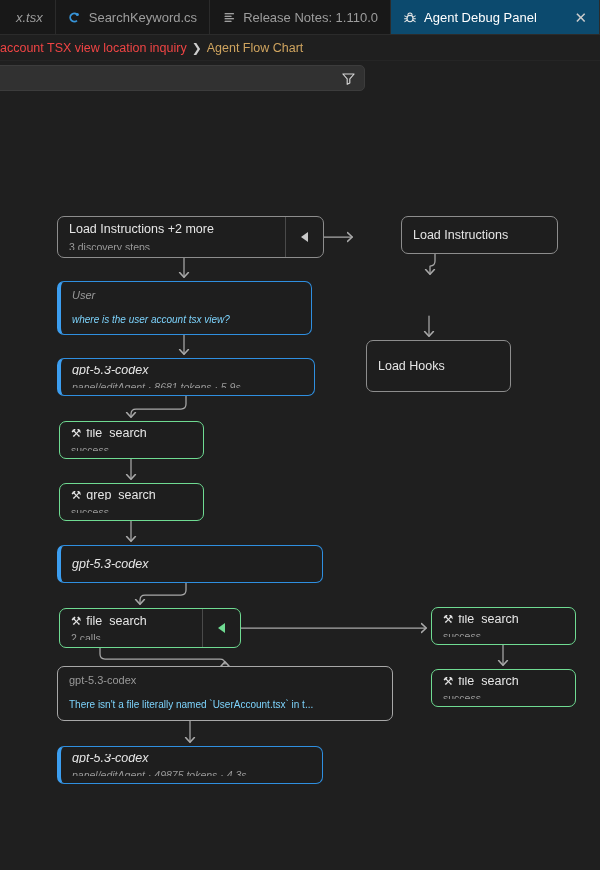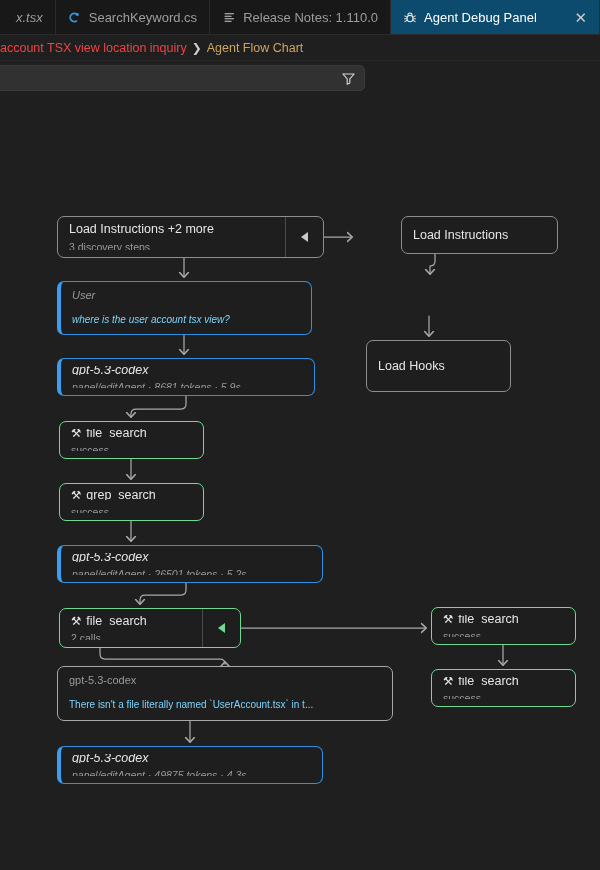--- a/index.html
+++ b/index.html
@@ -283,21 +283,20 @@
         <span class="tool-glyph">⚒</span>
         <span>grep_search</span>
       </div>
       <div class="node-sub">success</div>
     </div>
   </div>
 
   <div class="node blue" style="left:57px; top:449px; width:266px; height:38px;">
     <div class="node-body">
       <div class="node-title">gpt-5.3-codex</div>
-      <div class="node-sub">panel/editAgent · 26501 tokens · 5.2s</div>
     </div>
   </div>
 
   <div class="node green" style="left:59px; top:512px; width:182px; height:40px;">
     <div class="node-body">
       <div class="node-title">
         <span class="tool-glyph">⚒</span>
         <span>file_search</span>
       </div>
       <div class="node-sub">2 calls</div>

